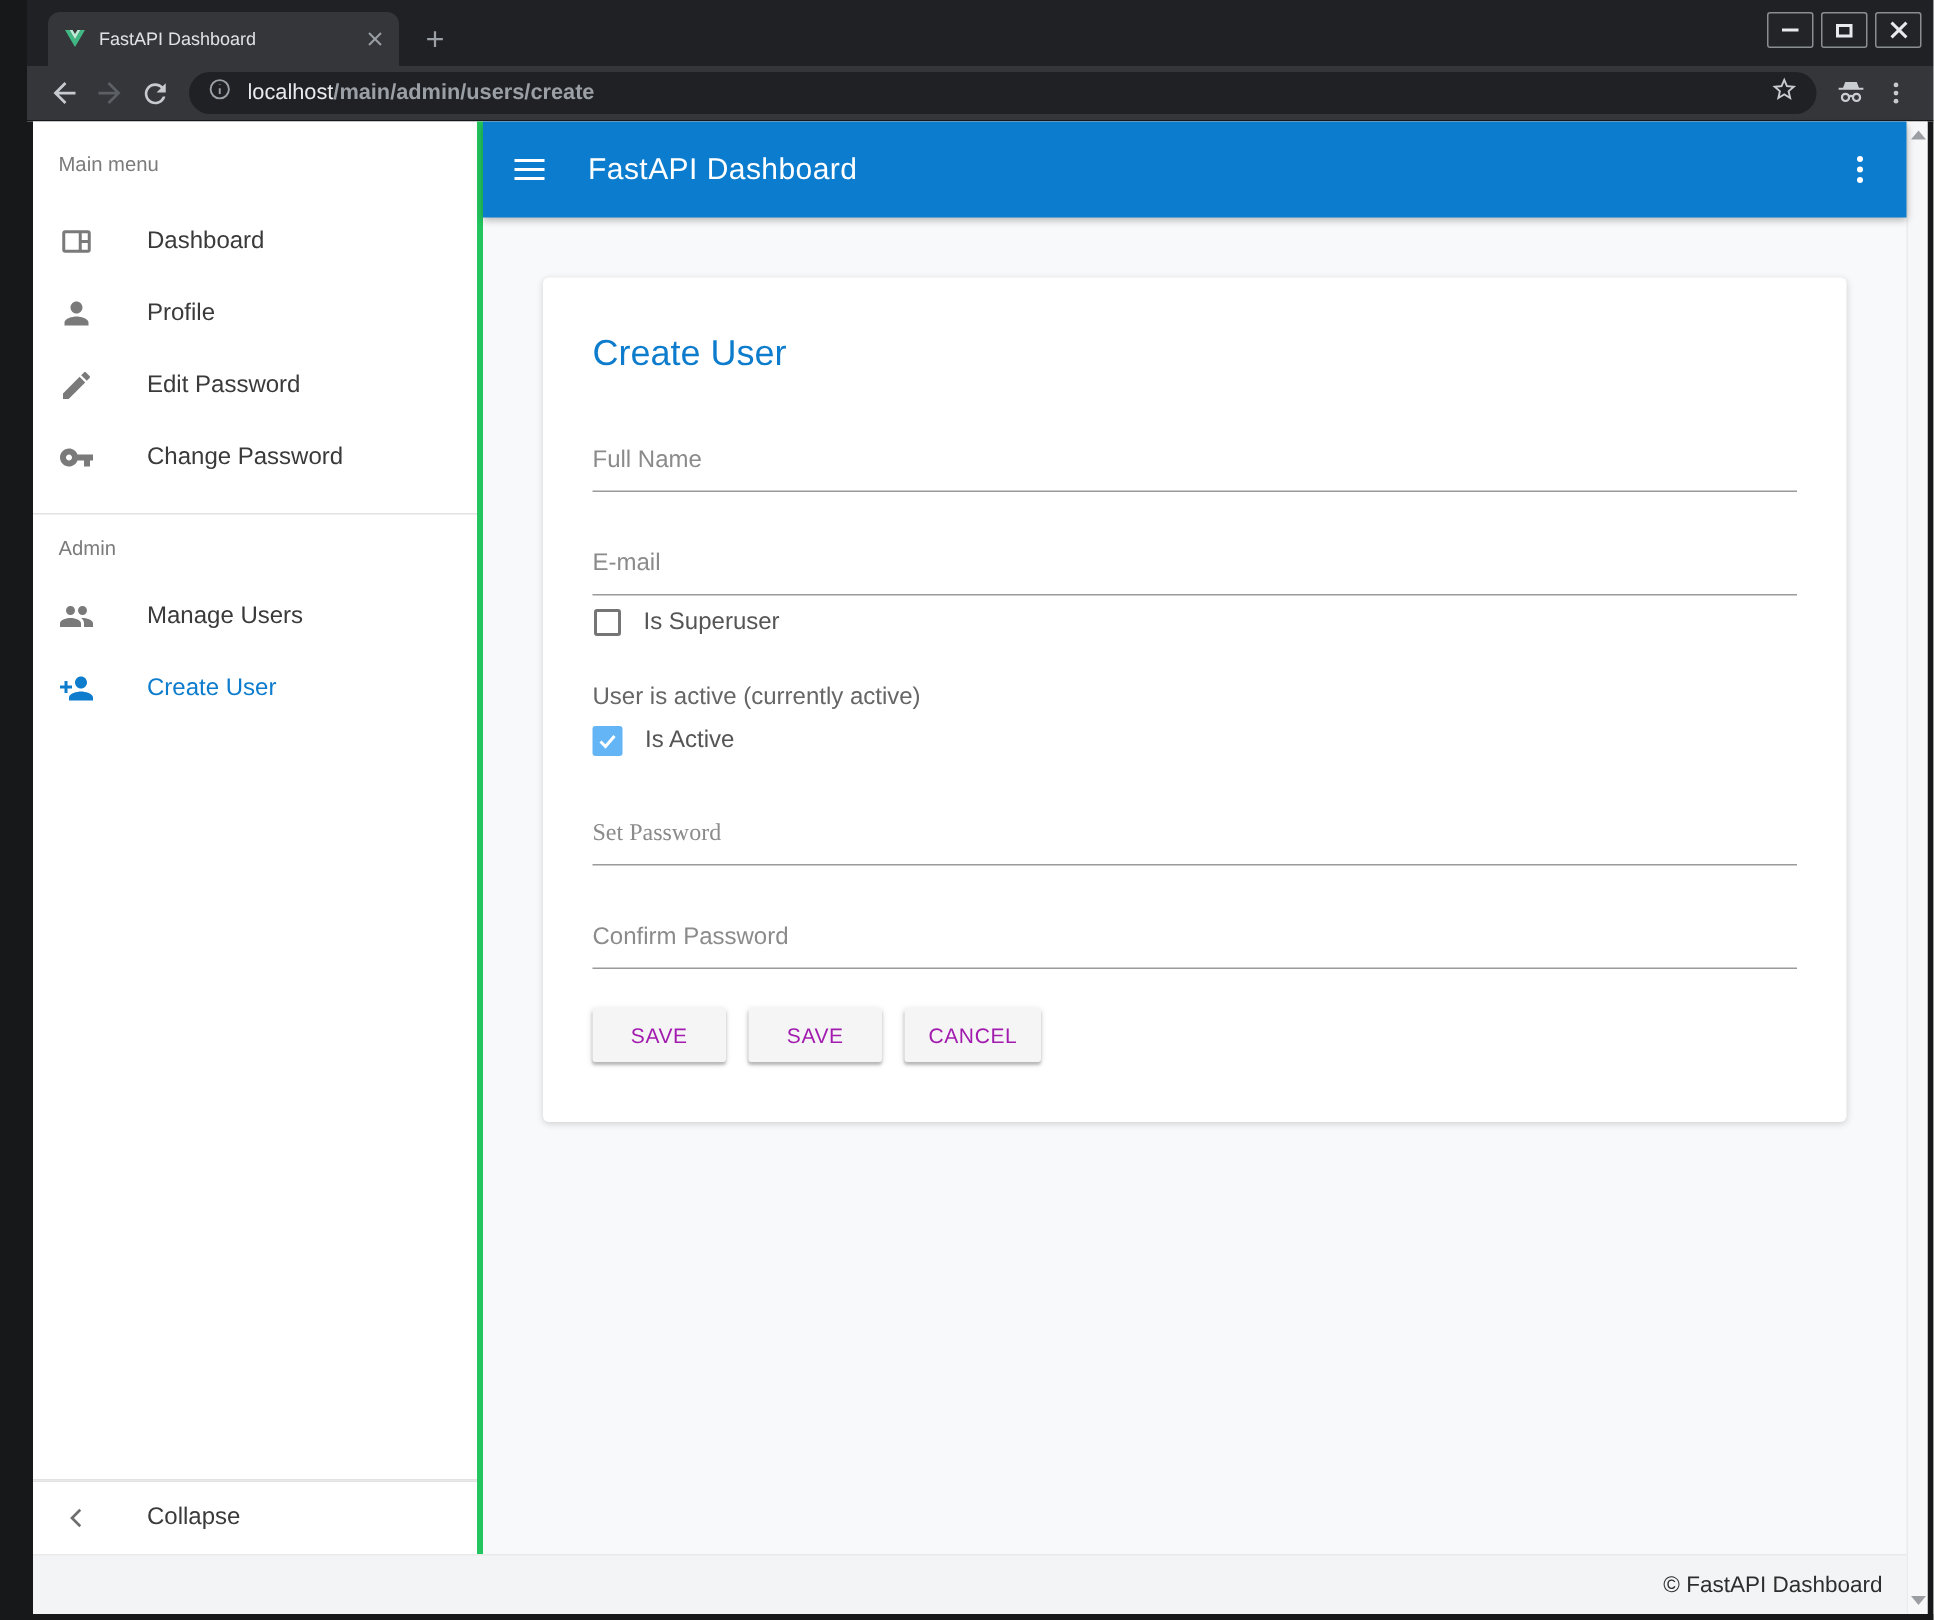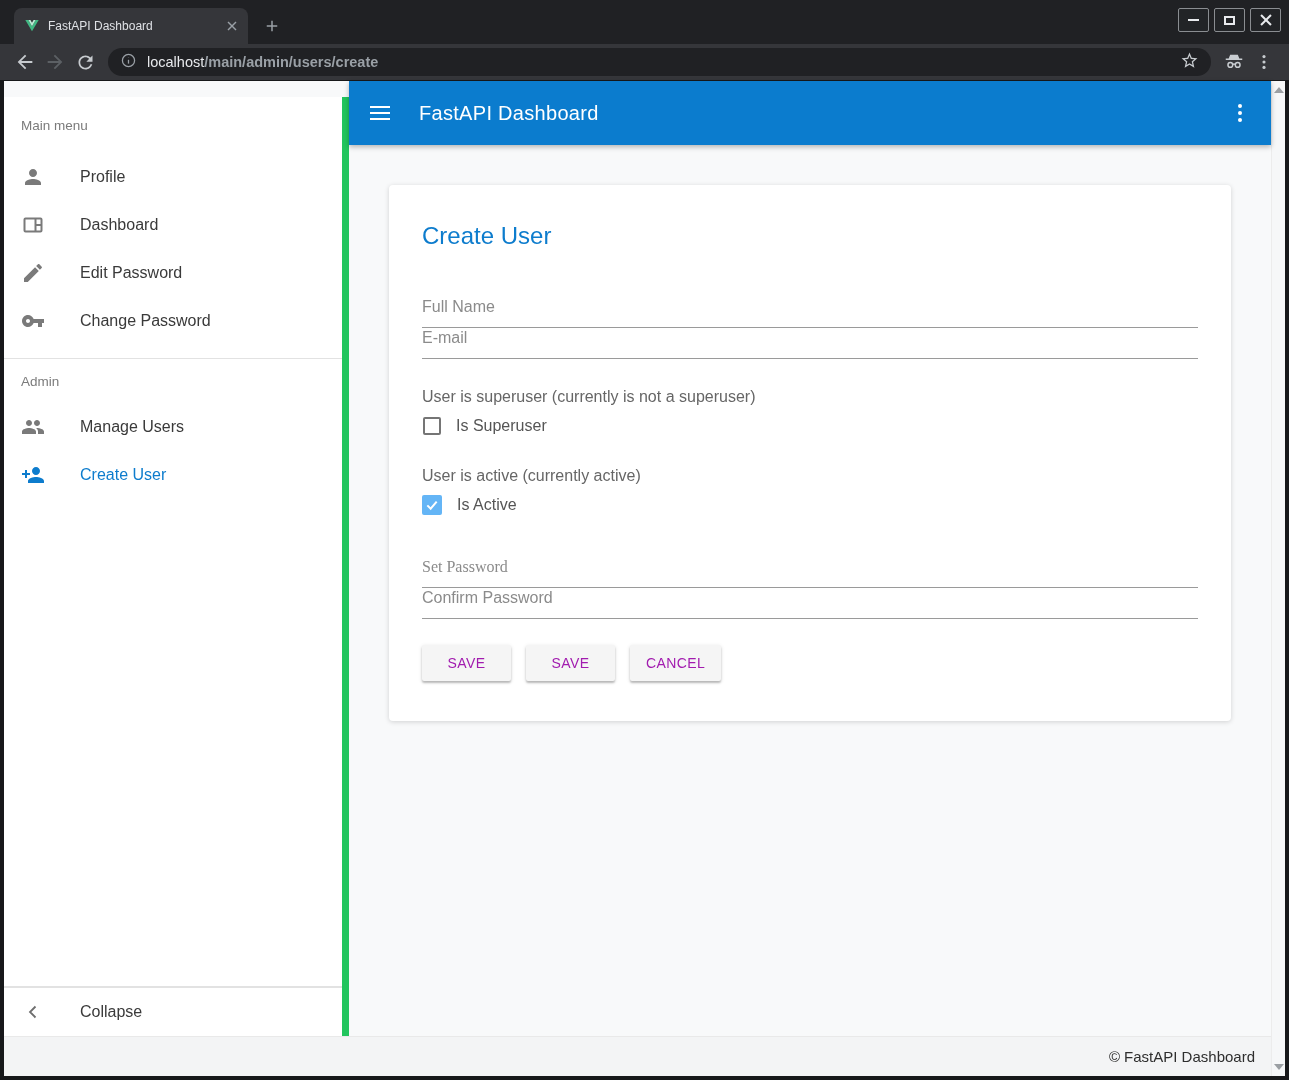--- a/index.html
+++ b/index.html
@@ -1,17 +1,17 @@
 <!DOCTYPE html>
 <html><head>
 <meta charset="utf-8">
 <style>
   * { margin:0; padding:0; box-sizing:border-box; }
   html,body { width:1289px; height:1080px; overflow:hidden; font-family:"Liberation Sans", sans-serif; }
-  .window { width:1289px; height:1080px; display:flex; flex-direction:column; background:#17181a; }
+  .window { width:1289px; height:1080px; display:flex; flex-direction:column; background:#17181a;padding-left:18px; }
 
   
   .titlebar { height:44px; background:#202124; position:relative; display:flex; align-items:flex-end; flex:none; }
   .tab { margin-left:14px; width:234px; height:36px; background:#35363a; border-radius:8px 8px 0 0;
          display:flex; align-items:center; padding:0 8px 0 10px; gap:8px; }
   .tab-favicon { width:16px; height:16px; flex:none; }
   .tab-title { flex:1; font-size:12px; color:#dfe1e5; white-space:nowrap; overflow:hidden; }
   .tab-close { width:16px; height:16px; flex:none; }
   .newtab { width:28px; height:28px; margin:0 0 4px 10px; display:flex; align-items:center; justify-content:center; }
   .win-controls { position:absolute; top:8px; right:8px; display:flex; gap:5px; }
@@ -27,42 +27,42 @@
   .nav-btn { width:30px; height:30px; display:flex; align-items:center; justify-content:center; flex:none; }
   .omnibox { flex:1; height:28px; margin:0 8px; background:#202124; border-radius:14px; display:flex; align-items:center; padding:0 12px; gap:10px; }
   .omni-text { flex:1; font-size:14.5px; white-space:nowrap; overflow:hidden; }
   .omni-host { color:#e8eaed; } .omni-path { color:#9aa0a6;font-weight:bold; }
 
   
   .page { flex:1; display:flex; border-left:4px solid #17181a; border-right:4px solid #17181a; border-bottom:4px solid #17181a; background:#f8f9fa; min-height:0; }
   .page-body { flex:1; display:flex; flex-direction:column; min-width:0; }
   .page-row { flex:1; display:flex; min-height:0; }
 
-  .sidebar { width:345px; background:#ffffff; border-right:7px solid #22c55e; display:flex; flex-direction:column; flex:none;margin-top:16px; }
+  .sidebar { width:300px; background:#ffffff; border-right:4px solid #22c55e; display:flex; flex-direction:column; flex:none; }
   .subheader { height:56px; display:flex; align-items:center; padding:0 17px; font-size:13.5px; color:#7b7b7b; }
   .subheader.small { height:44px; }
   .side-item { height:48px; display:flex; align-items:center; padding:0 17px; gap:35px; font-size:16px; color:#3a3a3a; cursor:pointer; }
   .side-item .s-icon { width:24px; height:24px; flex:none; }
   .side-item.active { color:#0d7ccd; }
   .divider { height:1px; background:#e2e2e2; flex:none; }
   .side-spacer { flex:1; }
 
   .main-col { flex:1; display:flex; flex-direction:column; min-width:0; background:#f8f9fa; }
   .appbar { height:64px; background:#0b7cce; display:flex; align-items:center; padding:0 19px; box-shadow:0 2px 5px rgba(0,0,0,.28); position:relative; z-index:2; flex:none; }
   .hamburger { width:24px; height:24px; display:flex; flex-direction:column; justify-content:center; gap:4px; cursor:pointer; }
   .hamburger span { display:block; width:20px; height:2px; background:#ffffff; margin:0 auto; }
   .appbar-title { color:#ffffff; font-size:20px; font-weight:500; margin-left:27px; letter-spacing:.3px; }
   .appbar-spacer { flex:1; }
   .kebab { width:24px; height:24px; display:flex; flex-direction:column; align-items:center; justify-content:center; gap:3px; cursor:pointer; }
   .kebab i { width:4px; height:4px; border-radius:50%; background:#ffffff; }
 
   .content { flex:1; padding:40px; min-height:0; }
   .card { background:#ffffff; border-radius:4px; box-shadow:0 1px 5px rgba(0,0,0,.16); padding:36px 33px 40px; max-width:887px; }
   .card-title { font-size:24px; line-height:30px; color:#0d7ccd; font-weight:400; }
-  .field { border-bottom:1px solid #9a9a9a; padding-bottom:11px; cursor:text; }
+  .field { margin-top:38px; border-bottom:1px solid #9a9a9a; padding-bottom:11px; cursor:text; }
   .field.first { margin-top:46px; }
   .f-label { font-size:16px; color:#8b8b8b; line-height:19px; }
   .note { margin-top:27px; font-size:16px; color:#666666; line-height:22px; }
   .chk-row { margin-top:6px; display:flex; align-items:center; gap:15px; cursor:pointer; height:24px; }
   .chk { width:18px; height:18px; border:2px solid #757575; border-radius:2px; background:#fff; flex:none; margin-left:1px; }
   .chk.checked { width:20px; height:20px; border:none; border-radius:2px; background:#64b5f6; display:flex; align-items:center; justify-content:center; margin-left:0; }
   .chk-label { font-size:16px; color:#555555; }
   .btn-row { margin-top:26px; display:flex; gap:15px; }
   .btn { min-width:89px; height:36px; padding:0 16px; background:#f5f5f5; border:none; border-radius:2px;
          box-shadow:0 2px 2px rgba(0,0,0,.22), 0 1px 4px rgba(0,0,0,.12);
@@ -164,36 +164,36 @@
 
   <div class="page">
     <div class="page-body">
       <div class="page-row">
 
         <div class="sidebar">
           <div class="subheader">Main menu</div>
 
           <div class="side-item">
             <span class="s-icon">
-              <svg viewBox="0 0 24 24" width="24" height="24" fill="#7a7a7a">
-                  <path d="M12 12c2.21 0 4-1.79 4-4s-1.79-4-4-4-4 1.79-4 4 1.79 4 4 4zm0 2c-2.67 0-8 1.34-8 4v2h16v-2c0-2.66-5.33-4-8-4z"></path>
-                </svg>
-            </span>
-            <span>Profile</span>
-          </div>
-
-          <div class="side-item">
-            <span class="s-icon">
               <svg viewBox="0 0 24 24" width="24" height="24" fill="none" stroke="#7a7a7a" stroke-width="2">
                   <rect x="3.5" y="5.5" width="17" height="13" rx="1"></rect>
                   <line x1="14.5" y1="5.5" x2="14.5" y2="18.5"></line>
                   <line x1="14.5" y1="12" x2="20.5" y2="12"></line>
                 </svg>
             </span>
             <span>Dashboard</span>
+          </div>
+
+          <div class="side-item">
+            <span class="s-icon">
+              <svg viewBox="0 0 24 24" width="24" height="24" fill="#7a7a7a">
+                  <path d="M12 12c2.21 0 4-1.79 4-4s-1.79-4-4-4-4 1.79-4 4 1.79 4 4 4zm0 2c-2.67 0-8 1.34-8 4v2h16v-2c0-2.66-5.33-4-8-4z"></path>
+                </svg>
+            </span>
+            <span>Profile</span>
           </div>
 
           <div class="side-item">
             <span class="s-icon">
               <svg viewBox="0 0 24 24" width="24" height="24" fill="#7a7a7a">
                   <path d="M3 17.25V21h3.75L17.81 9.94l-3.75-3.75L3 17.25zM20.71 7.04c.39-.39.39-1.02 0-1.41l-2.34-2.34c-.39-.39-1.02-.39-1.41 0l-1.83 1.83 3.75 3.75 1.83-1.83z"></path>
                 </svg>
             </span>
             <span>Edit Password</span>
           </div>
@@ -263,21 +263,20 @@
               <div class="card-title">Create User</div>
 
               <div class="field first">
                 <div class="f-label">Full Name</div>
               </div>
 
               <div class="field">
                 <div class="f-label">E-mail</div>
               </div>
 
-              <div class="note">User is superuser (currently is not a superuser)</div>
 
               <div class="chk-row">
                 <span class="chk"></span>
                 <span class="chk-label">Is Superuser</span>
               </div>
 
               <div class="note">User is active (currently active)</div>
 
               <div class="chk-row">
                 <span class="chk checked">

